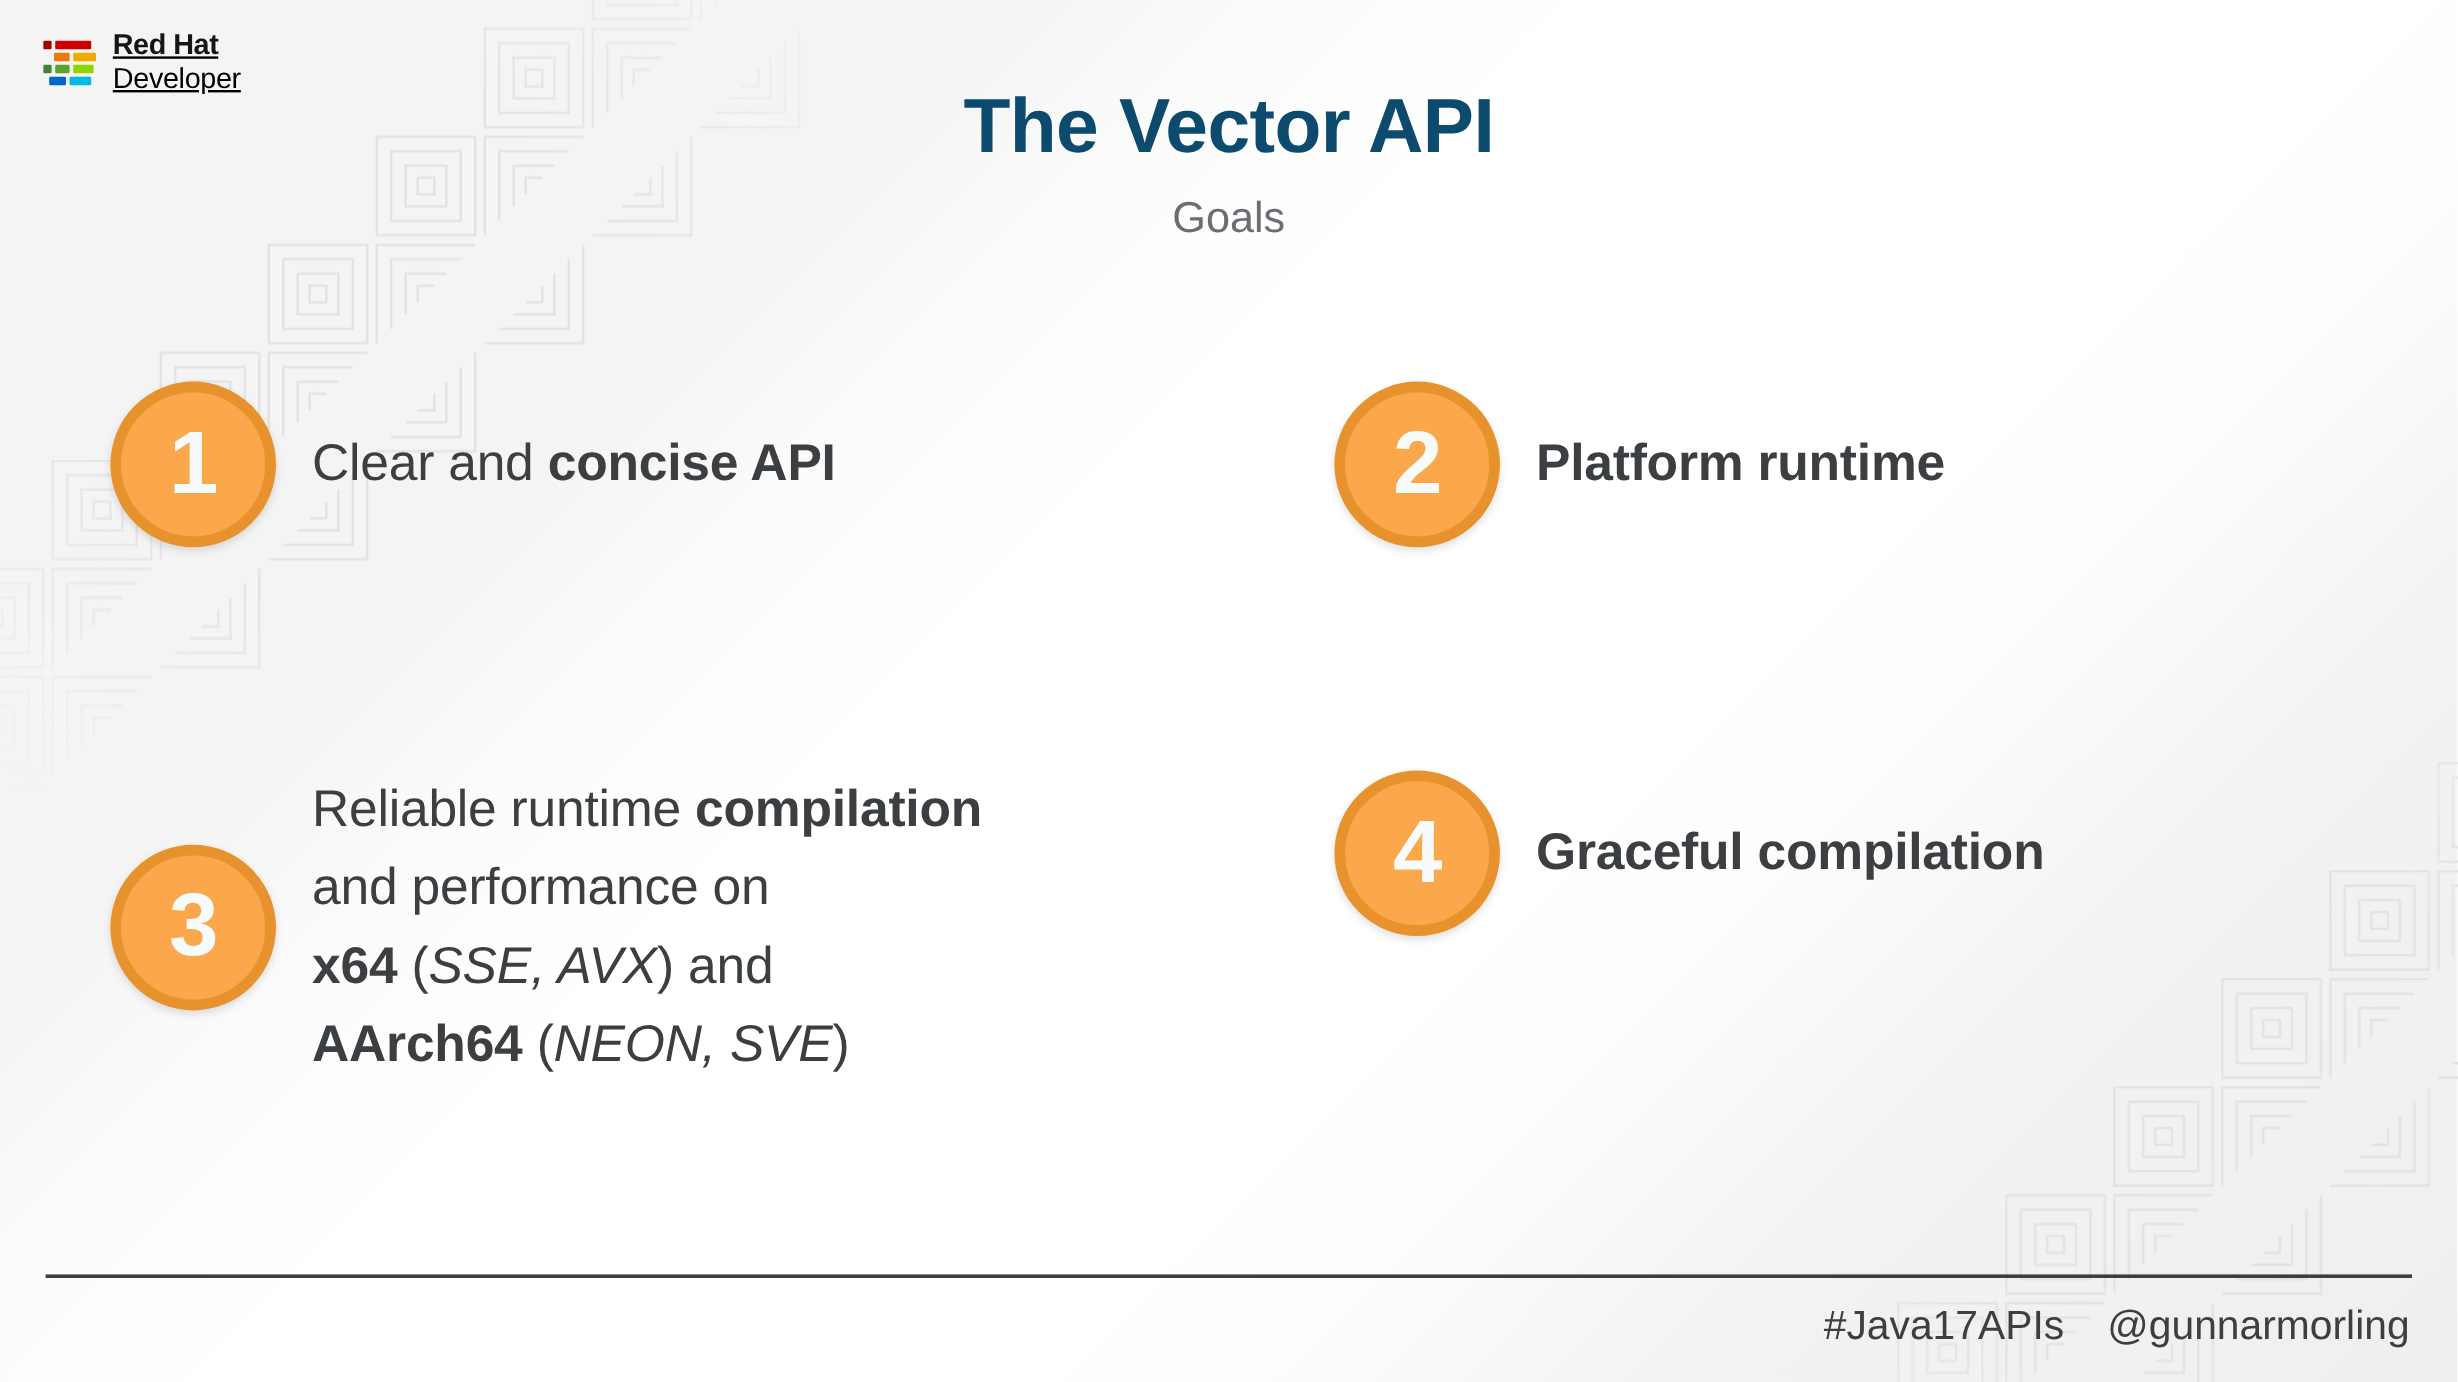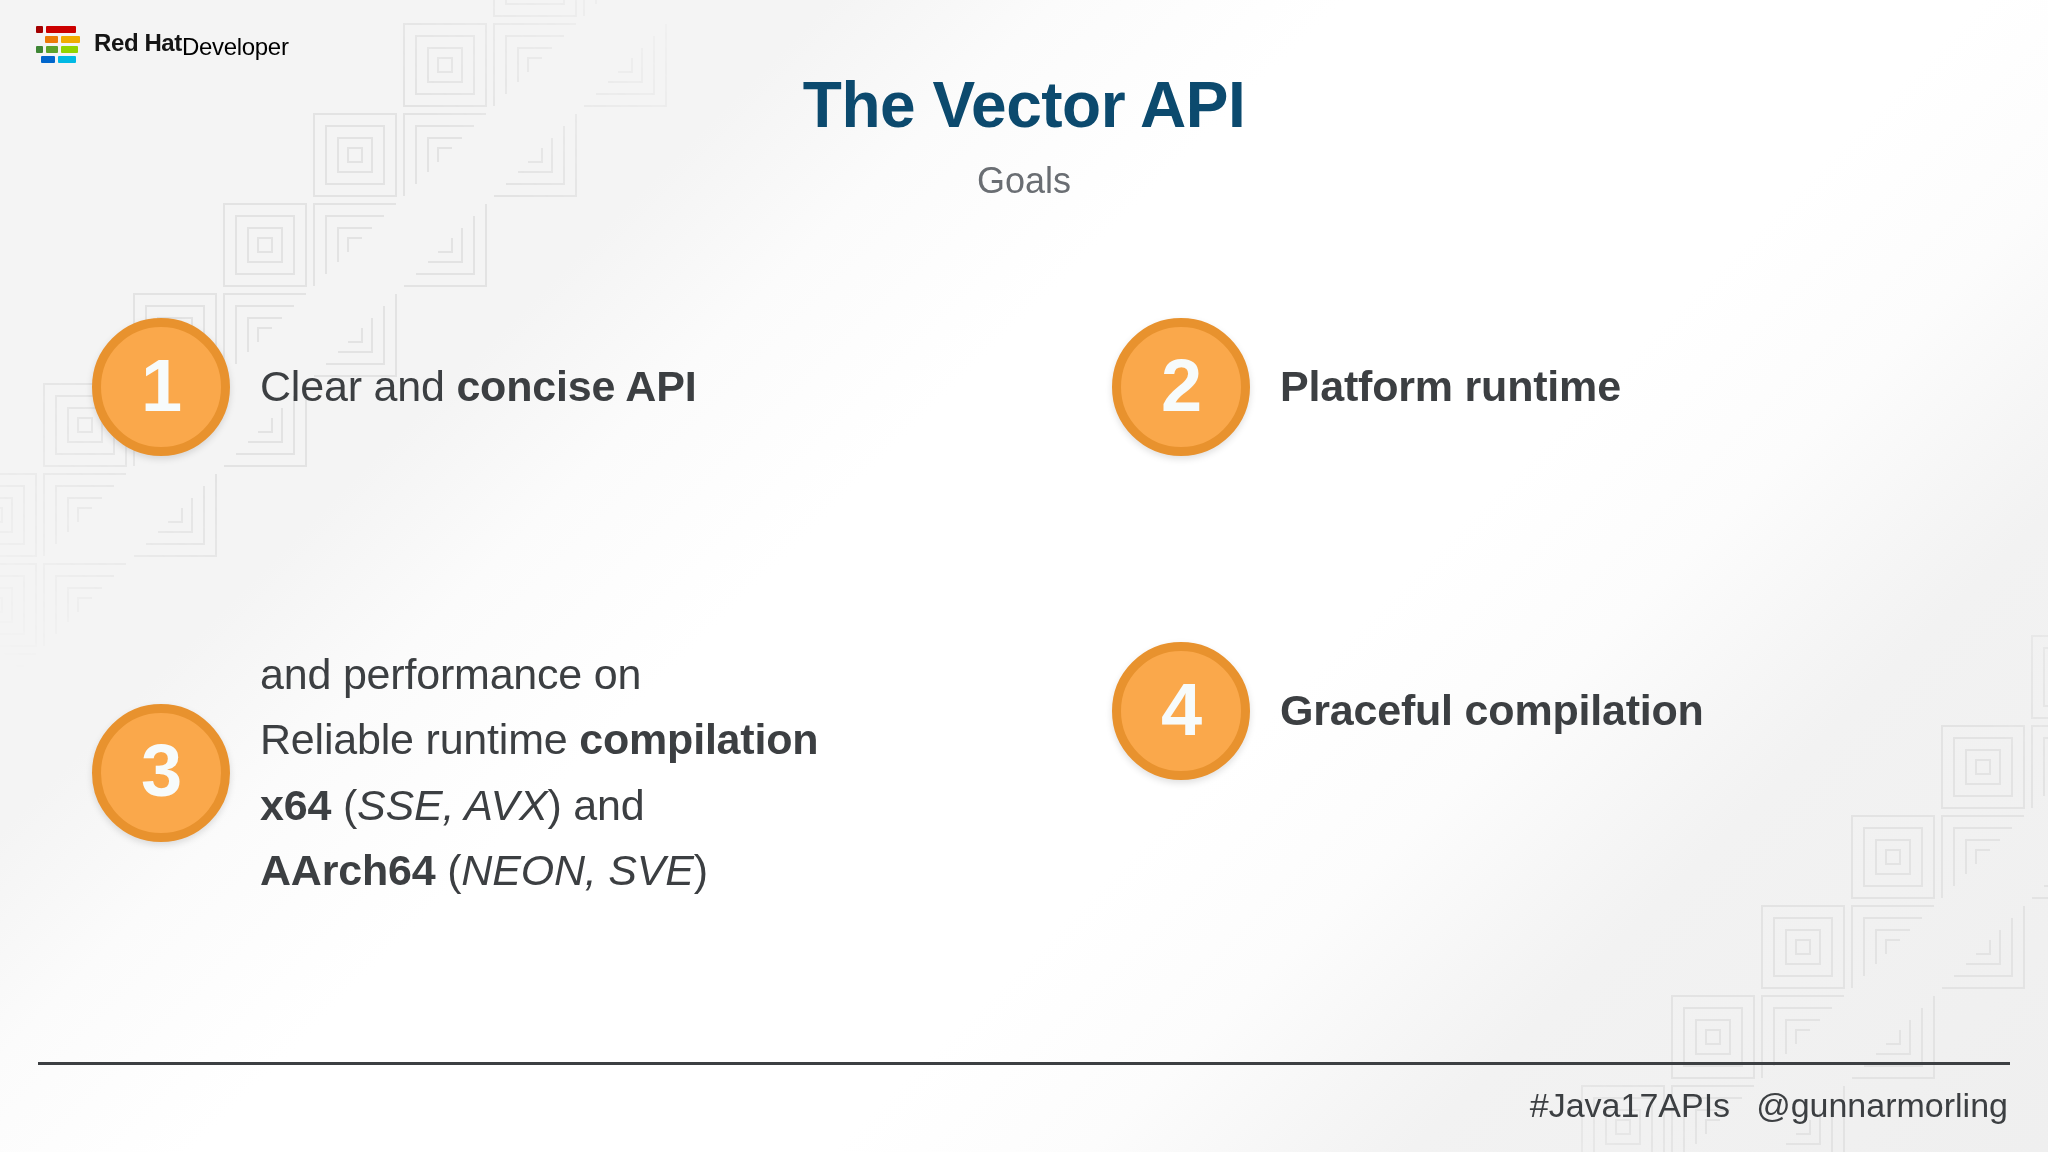--- a/index.html
+++ b/index.html
@@ -76,22 +76,23 @@
     height: 7px;
   }
   .lb { height: 7px; border-radius: 1px; }
   .logo-row.r1 { padding-left: 0px; }
   .logo-row.r2 { padding-left: 9px; }
   .logo-row.r3 { padding-left: 0px; }
   .logo-row.r4 { padding-left: 5px; }
 
   .logo-word {
     display: flex;
-    flex-direction: row;
+    flex-direction: column;
     line-height: 1;
+    text-decoration: underline;
   }
   .logo-redhat {
     font-weight: 700;
     font-size: 24px;
     color: #151515;
     letter-spacing: -0.4px;
   }
   .logo-developer {
     font-weight: 400;
     font-size: 24px;
@@ -195,21 +196,21 @@
   }
   .footer-text {
     position: absolute;
     z-index: 5;
     right: 40px;
     top: 1086px;
     font-size: 34px;
     color: #3c3f42;
     letter-spacing: 0px;
     display: flex;
-    gap: 26px;
+    gap: 36px;
   }
 </style>
 </head>
 <body>
 
 <div id="slide">
 
   <div class="bg-wash-tl"></div>
   <div class="bg-wash-br"></div>
 
@@ -372,22 +373,22 @@
       <div class="goal-text">
           <div class="goal-line"><b>Platform runtime</b></div>
         </div>
     </div>
 
     <div class="goal" id="goal-3">
       <div class="badge">
         <span class="badge-num">3</span>
       </div>
       <div class="goal-text">
+          <div class="goal-line"><span>Reliable runtime </span><b>compilation</b></div>
           <div class="goal-line"><span>and performance on</span></div>
-          <div class="goal-line"><span>Reliable runtime </span><b>compilation</b></div>
           <div class="goal-line"><b>x64</b><span> (</span><i>SSE, AVX</i><span>) and</span></div>
           <div class="goal-line"><b>AArch64</b><span> (</span><i>NEON, SVE</i><span>)</span></div>
         </div>
     </div>
 
     <div class="goal" id="goal-4">
       <div class="badge">
         <span class="badge-num">4</span>
       </div>
       <div class="goal-text">

